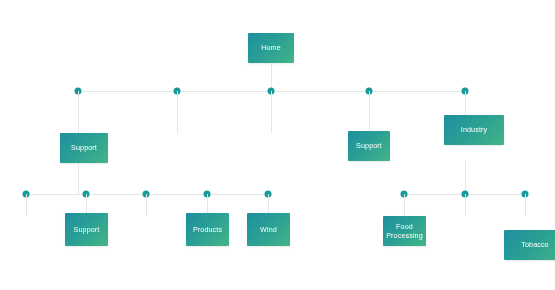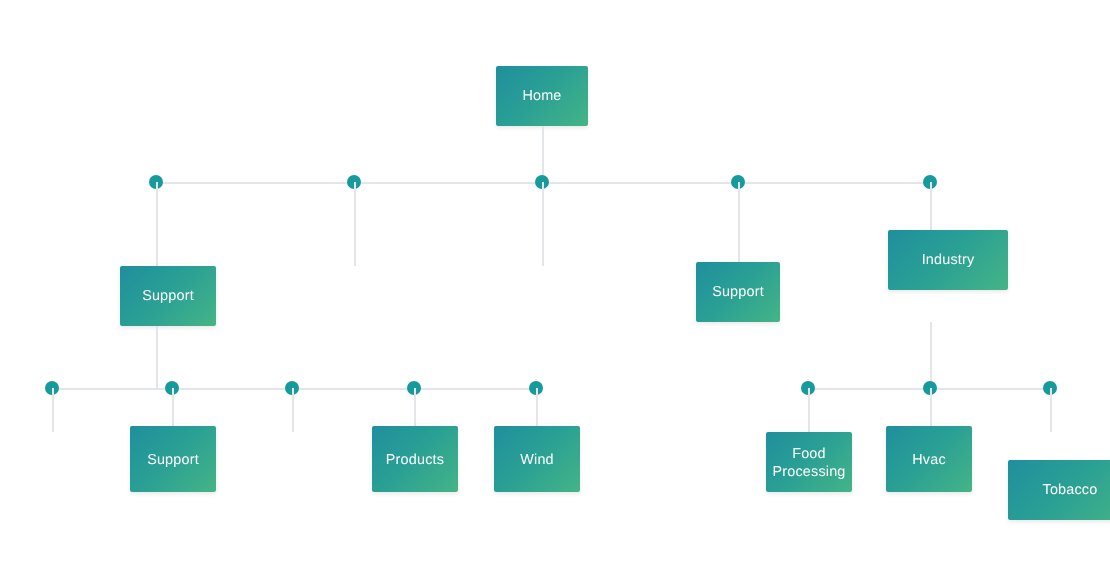--- a/index.html
+++ b/index.html
@@ -119,16 +119,15 @@
   <div class="vline" style="left:404px; top:194px; height:22px;"></div>
   <div class="vline" style="left:465px; top:194px; height:22px;"></div>
   <div class="vline" style="left:525px; top:194px; height:22px;"></div>
 
   <div class="node" style="left:65px;  top:213px; width:43px; height:33px;">Support</div>
   <div class="node" style="left:186px; top:213px; width:43px; height:33px;">Products</div>
   <div class="node" style="left:383px; top:216px; width:43px; height:30px;">Food
 Processing</div>
 
   <div class="node" style="left:247px; top:213px; width:43px; height:33px;">Wind</div>
-  <div class="node" style="left:443px; top:213px; width:43px; height:33px;">Hvac</div>
   <div class="node" style="left:504px; top:230px; width:62px; height:30px;">Tobacco</div>
 
 </div>
 
 </body></html>

